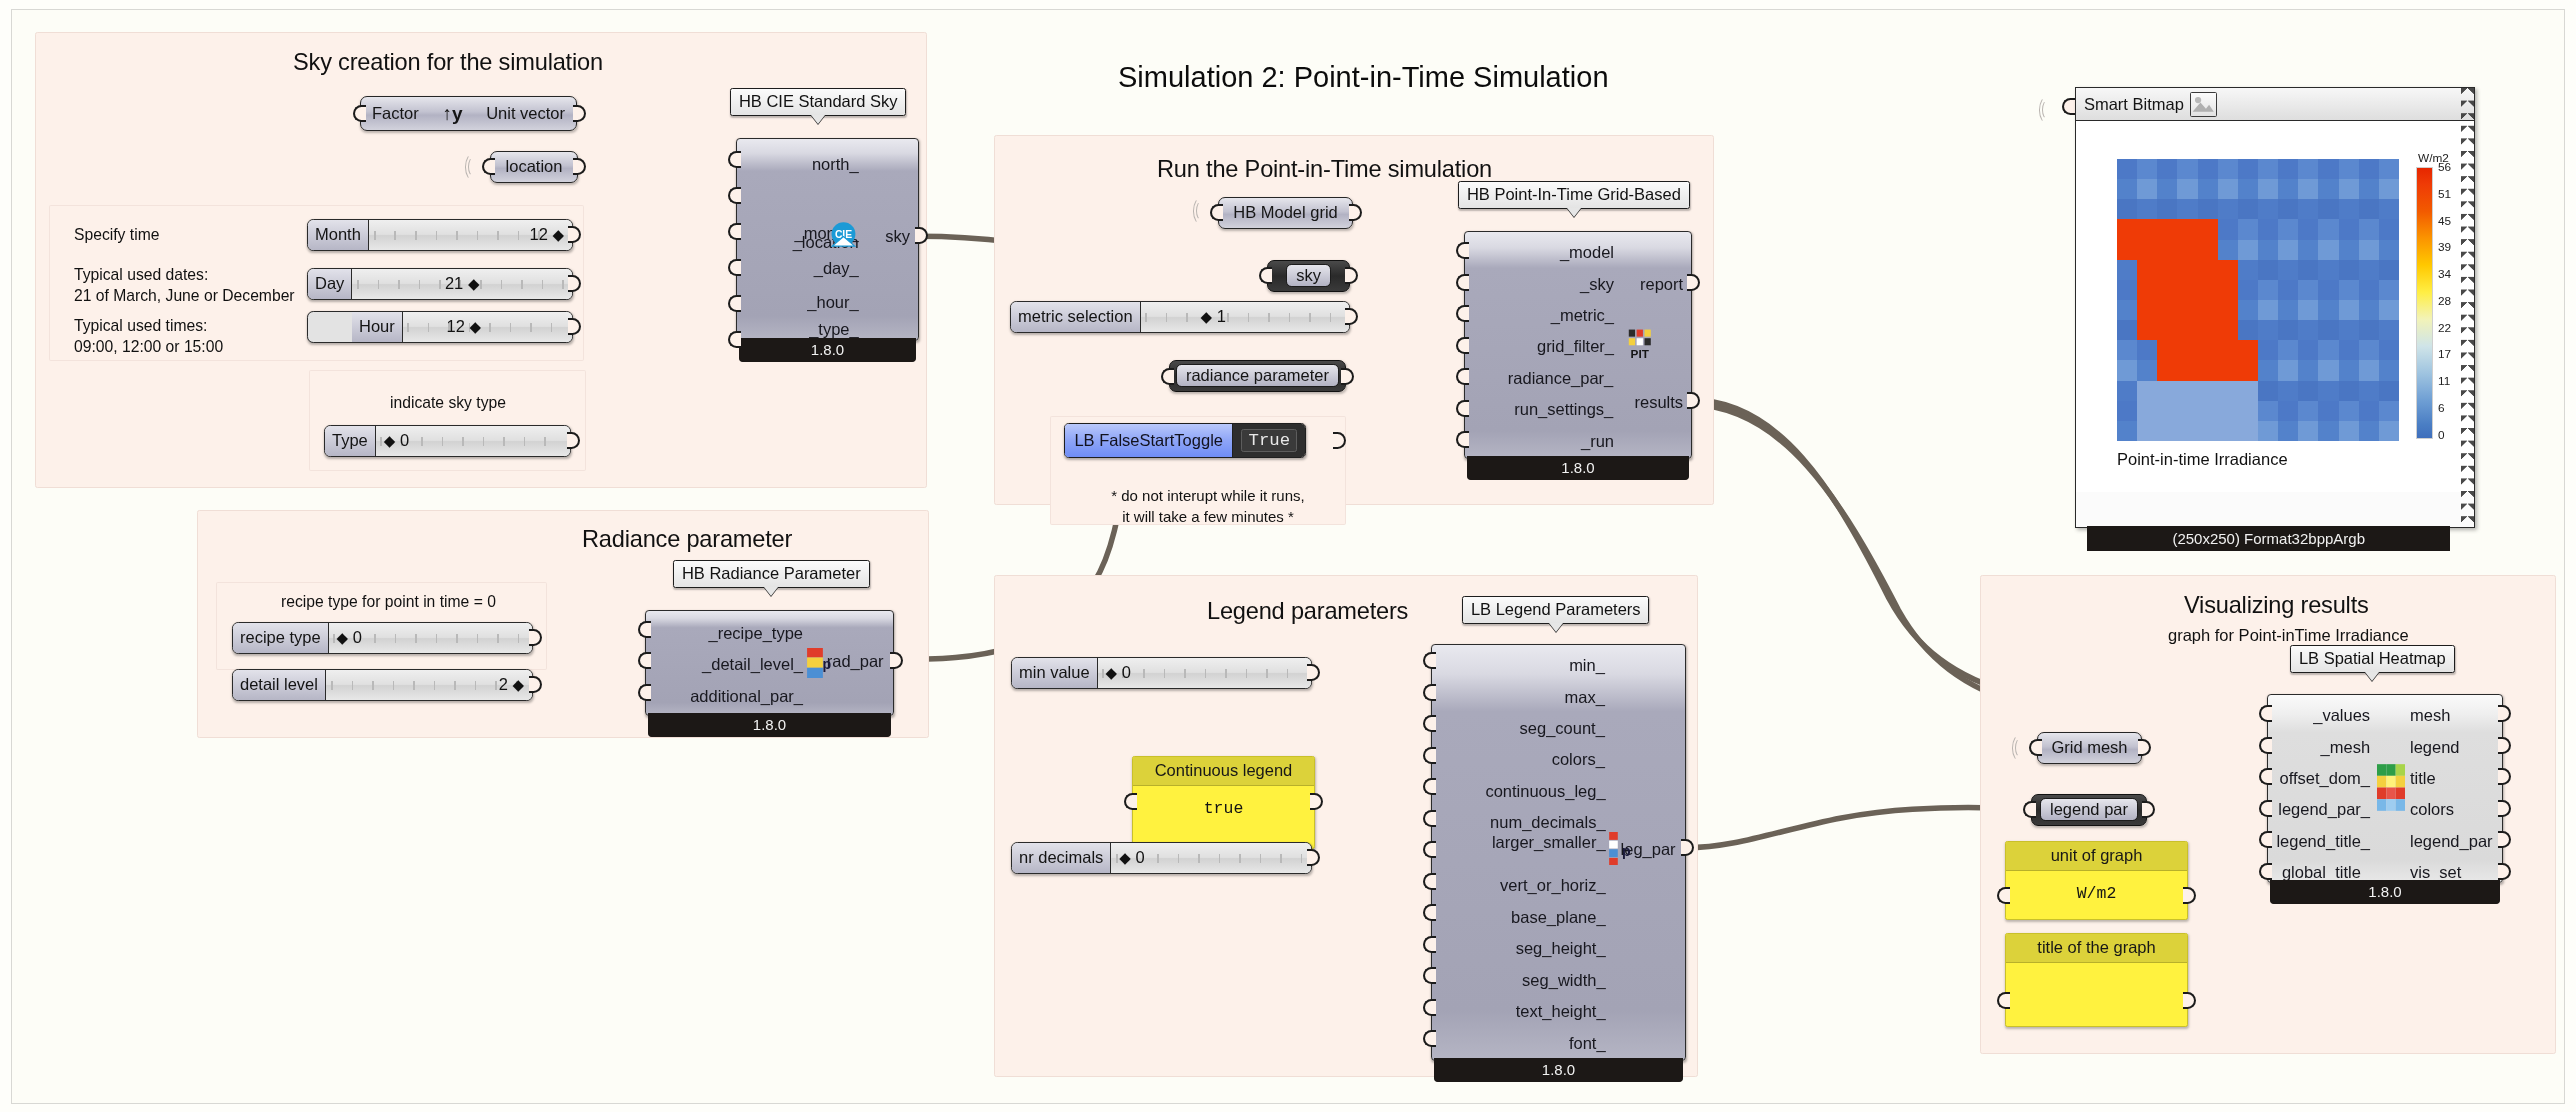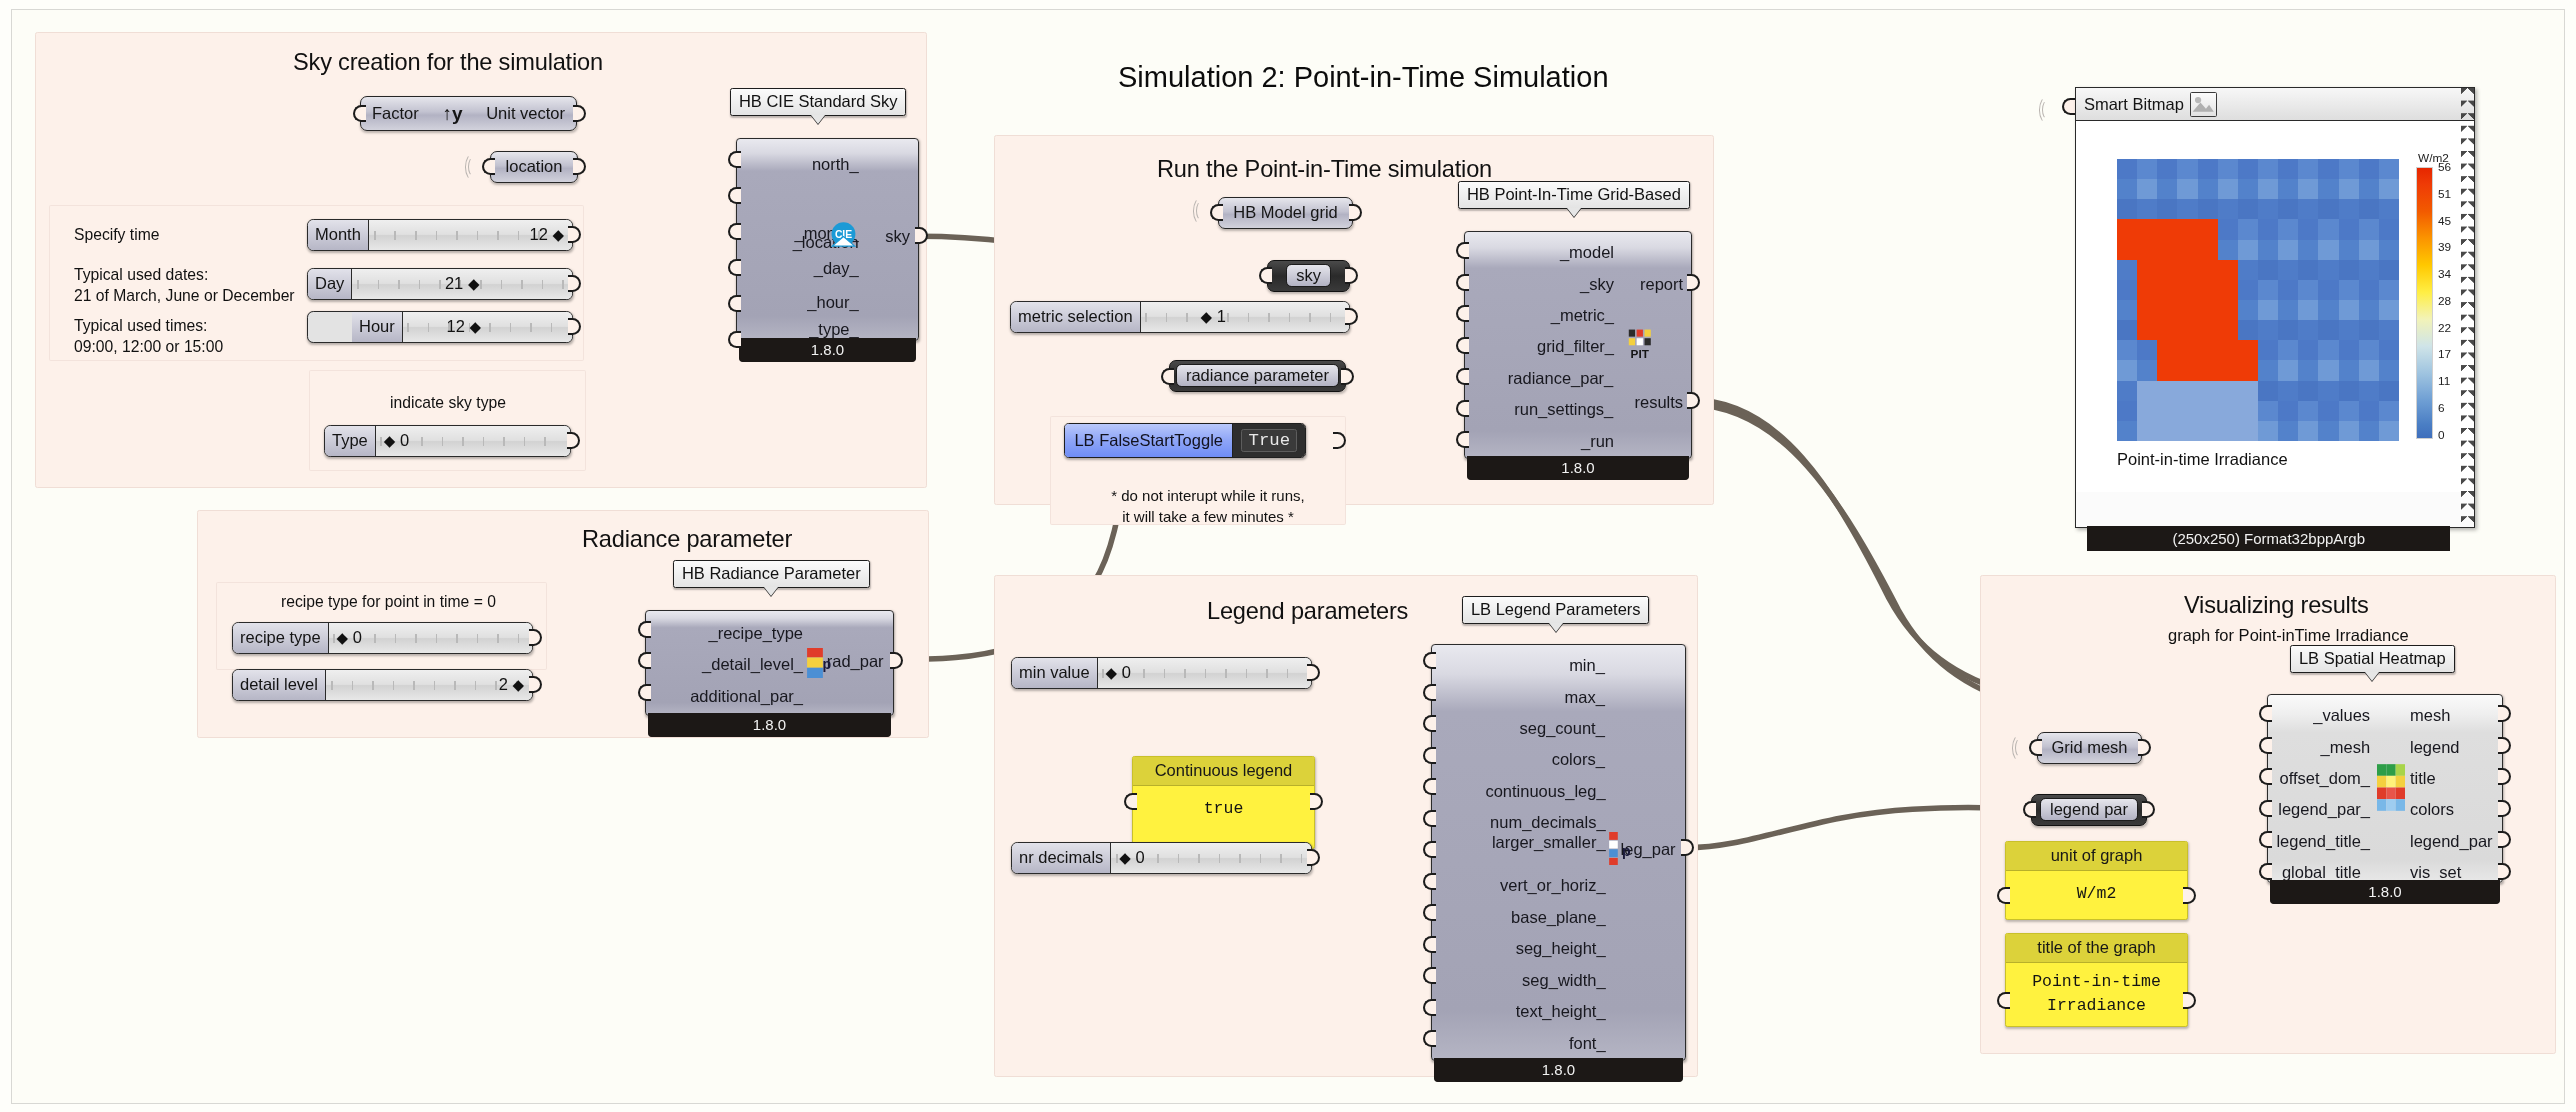--- a/index.html
+++ b/index.html
@@ -731,22 +731,20 @@
 
   <div class="panel" style="left:2005px; top:841px; width:183px; height:79px;">
     <div class="pn-head">unit of graph</div>
     <div class="pn-body">W/m2</div>
   </div>
   <div class="port left" style="left:1997px; top:887px;"></div>
   <div class="port right" style="left:2183px; top:887px;"></div>
 
   <div class="panel" style="left:2005px; top:933px; width:183px; height:94px;">
     <div class="pn-head">title of the graph</div>
-    <div class="pn-body" style="padding:7.9px 4.7px;">Point-in-time
-Irradiance</div>
   </div>
   <div class="port left" style="left:1997px; top:992px;"></div>
   <div class="port right" style="left:2183px; top:992px;"></div>
 
   <div class="nick" style="left:2290px; top:645px;">LB Spatial Heatmap</div>
   <div class="comp" style="left:2267px; top:694px; width:236px; height:189px;
               background: linear-gradient(to bottom,#fafafa 0%, #efefef 10%, #dedede 20%, #dadada 88%, #e8e8e8 100%);">
     <div class="comp-inner">
       <div class="pin-label pin-in" style="left:3.1px; top:11px;  width:99px; text-align:right;">_values</div>
       <div class="pin-label pin-in" style="left:3.1px; top:43px;  width:99px; text-align:right;">_mesh</div>

